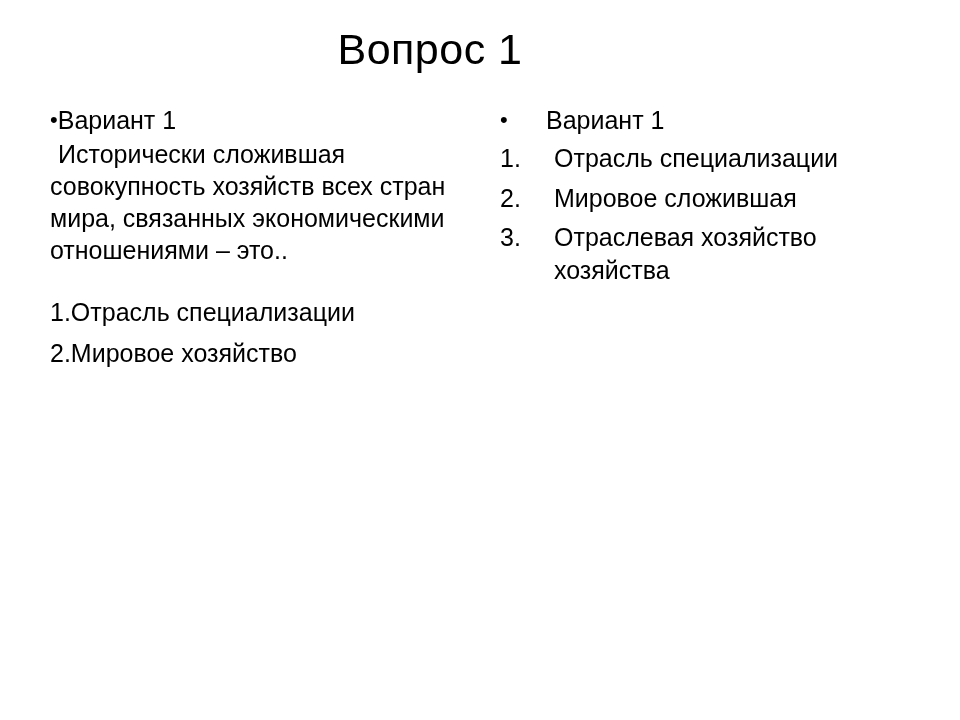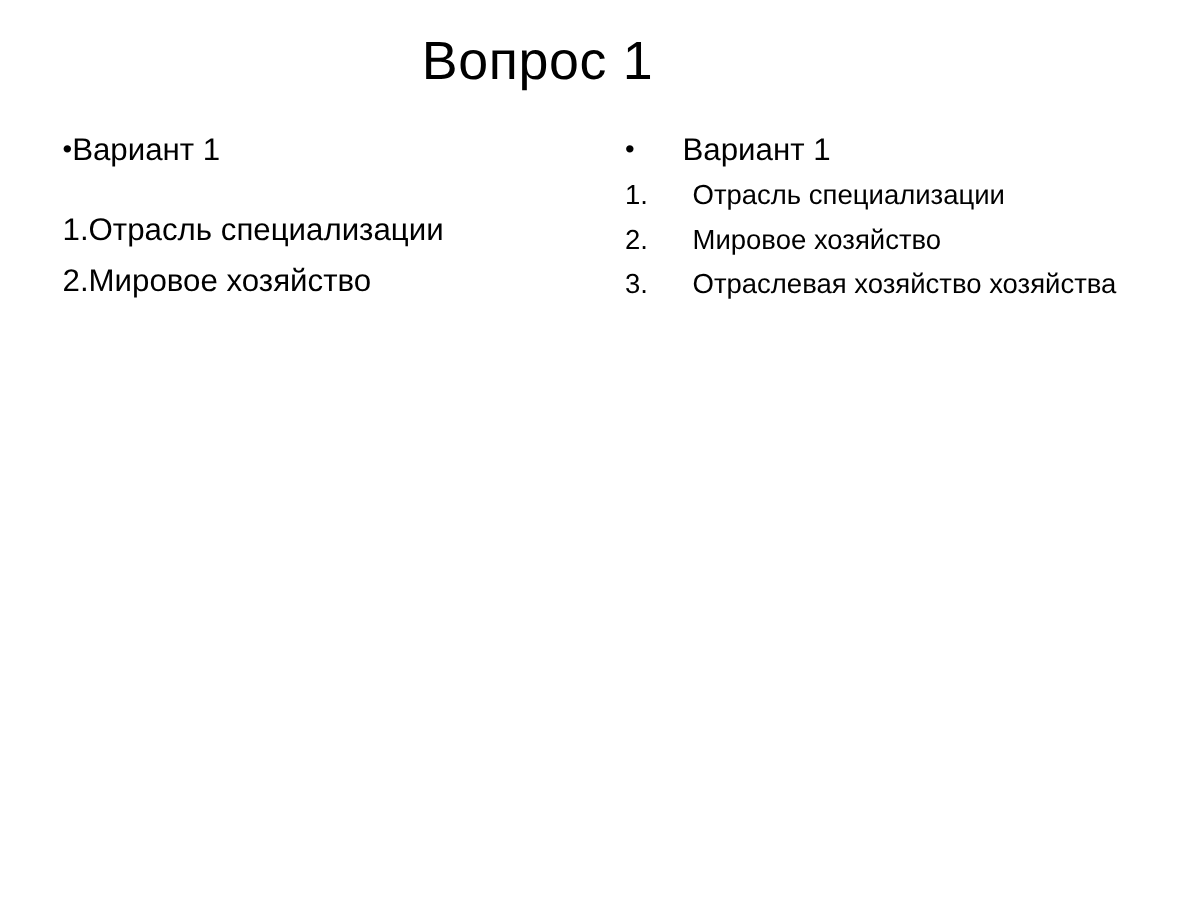--- a/index.html
+++ b/index.html
@@ -88,21 +88,21 @@
     line-height: 1.30;
     padding-left: 46px;
     text-indent: -46px;
   }
   .ol-right {
     margin: 6px 0 0 0;
     padding: 0;
     list-style: none;
   }
   .ol-right li {
-    font-size: 22px;
+    font-size: 25px;
     line-height: 1.30;
     padding-left: 54px;
     text-indent: -54px;
     margin-bottom: 7px;
   }
   .ol-right li .marker {
     display: inline-block;
     width: 54px;
     text-indent: 0;
   }
@@ -116,41 +116,42 @@
 <div class="slide">
 
   <div class="slide-title">Вопрос 1</div>
 
   <div class="col col-left">
 
     <div class="bullet-head">
       <span class="dot">•</span><span class="label">Вариант 1</span>
     </div>
 
+    <div class="para">Исторически сложившая совокупность хозяйств всех стран мира, связанных экономическими отношениями – это..</div>
 
     <div class="gap"></div>
 
     <div class="num-line">1.Отрасль специализации</div>
     <div class="num-line">2.Мировое хозяйство</div>
 
   </div>
 
   <div class="col col-right">
 
     <div class="bullet-head-right">
       <span class="dot">•</span><span>Вариант 1</span>
     </div>
 
 
     <ul class="ol-right">
       <li>
         <span class="marker">1.</span><span class="txt">Отрасль специализации</span>
       </li>
       <li>
-        <span class="marker">2.</span><span class="txt">Мировое хозяйство</span>
+        <span class="marker">2.</span><span class="txt">Мировое сложившая</span>
       </li>
       <li>
         <span class="marker">3.</span><span class="txt">Отраслевая хозяйство хозяйства</span>
       </li>
     </ul>
 
   </div>
 
 </div>
 

